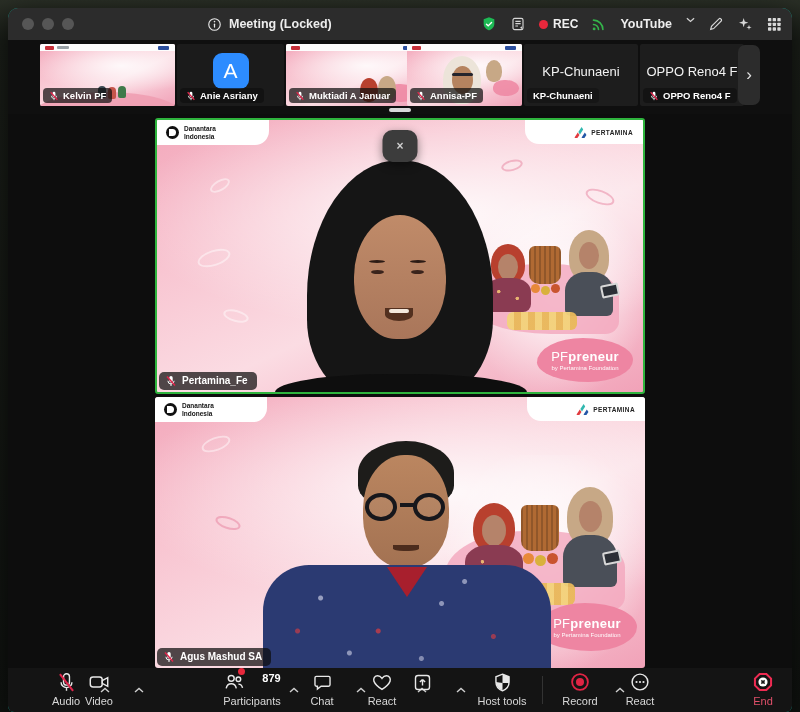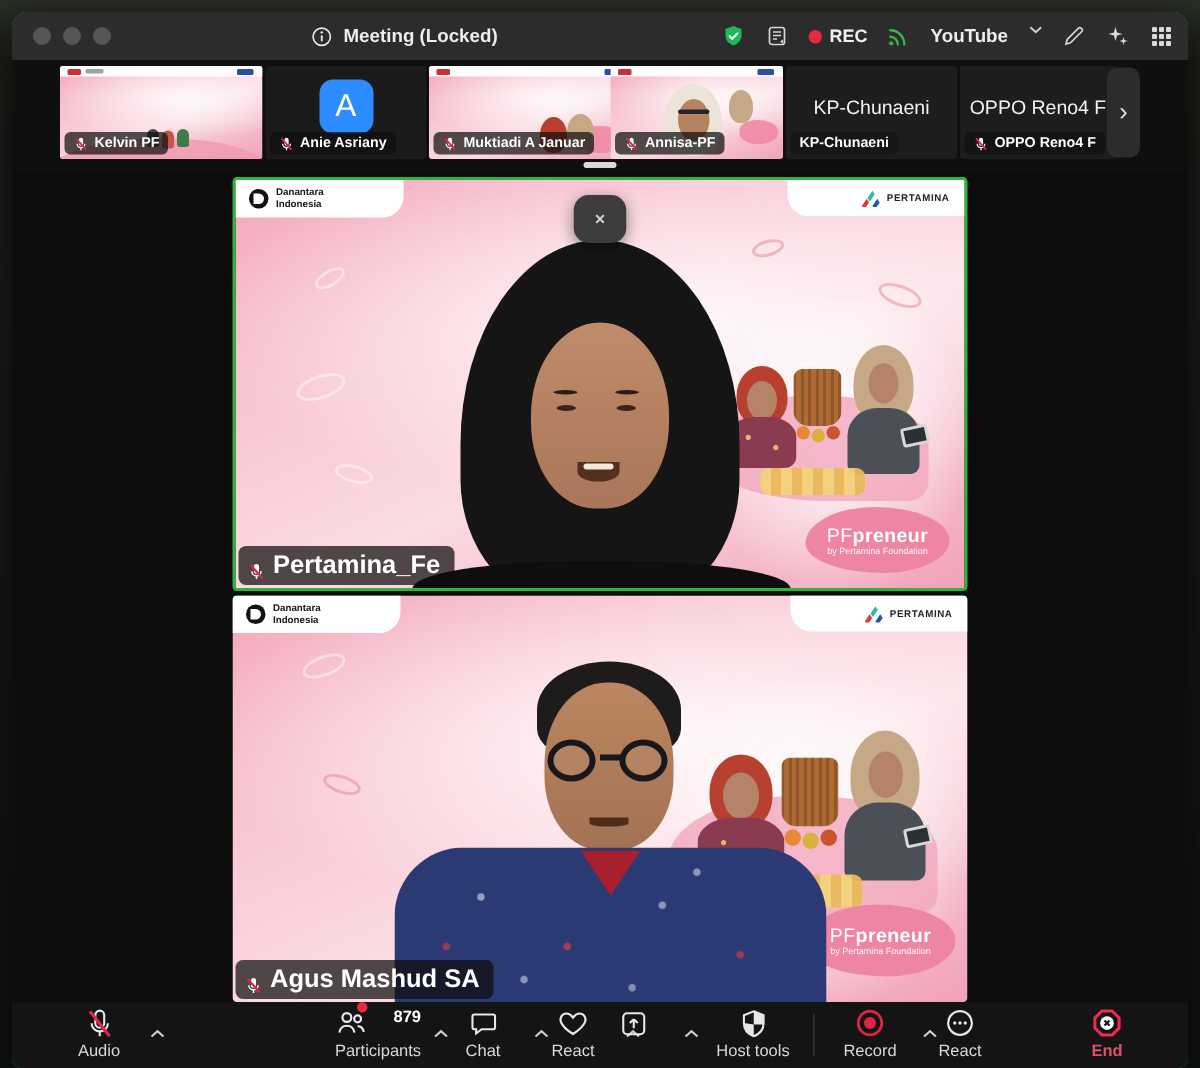--- a/index.html
+++ b/index.html
@@ -70,23 +70,23 @@
   .dan-mark { width:13px; height:13px; border-radius:50%; background:#111;
               position:relative; flex:0 0 auto; }
   .dan-mark:after { content:""; position:absolute; left:3px; top:3px; width:7px; height:7px;
                     background:#fff; border-radius:0 50% 50% 0; }
   .dan-text { font-size:6.5px; font-weight:800; color:#141414; line-height:1.1; }
   .pert-text { font-size:6.5px; font-weight:800; color:#232323; letter-spacing:.4px; }
 
   .orn { position:absolute; border:2px solid rgba(255,255,255,.45); border-radius:50%; }
   .ornp { border-color:rgba(228,120,150,.45); }
 
-  .name-pill { position:absolute; left:2px; bottom:2px; display:flex; align-items:flex-end; gap:5px;
+  .name-pill { position:absolute; left:2px; bottom:2px; display:flex; align-items:flex-start; gap:5px;
                background:rgba(12,12,12,.72); border-radius:5px; padding:3px 9px 3px 6px;
-               color:#fff; font-size:17px; font-weight:600; z-index:6; }
+               color:#fff; font-size:10px; font-weight:600; z-index:6; }
 
   .toast { position:absolute; top:10px; left:50%; transform:translateX(-50%);
            background:#3c3c3c; border-radius:10px; padding:9px 14px; display:flex; align-items:center;
            gap:16px; color:#f2f2f2; font-size:11px; font-weight:600; z-index:9;
            box-shadow:0 3px 10px rgba(0,0,0,.45); white-space:nowrap; }
   .toast .x { color:#cfcfcf; font-size:12px; cursor:pointer; }
 
   
   .hijab { position:absolute; left:150px; top:40px; width:186px; height:244px; background:#151515;
            border-radius:52% 52% 40% 40%/58% 58% 36% 36%; z-index:3; }
@@ -474,20 +474,32 @@
             <path d="M5.8 11.6a6.2 6.2 0 0 0 12.4 0M12 18v3.5" fill="none" stroke="#e8e8e8" stroke-width="1.6"></path>
             <path d="M4.5 2.5l15 19" stroke="#e0254b" stroke-width="2.4"></path>
           </svg>
         <span class="caret" style="left:44px;"><svg width="10" height="6" viewBox="0 0 10 6">
               <path d="M1 5l4-3.6L9 5" fill="none" stroke="#cfcfcf" stroke-width="1.4"></path>
             </svg></span>
       </div>
       <span class="lbl">Audio</span>
     </div>
 
+    <div class="tbtn" style="left:53px;">
+      <div class="iconrow">
+        <svg width="22" height="22" viewBox="0 0 24 24" fill="none" stroke="#e8e8e8" stroke-width="1.6">
+            <rect x="2.5" y="6.5" width="13" height="11" rx="3"></rect>
+            <path d="M15.5 10.5l6-3.2v9.4l-6-3.2z"></path>
+          </svg>
+        <span class="caret" style="left:46px;"><svg width="10" height="6" viewBox="0 0 10 6">
+              <path d="M1 5l4-3.6L9 5" fill="none" stroke="#cfcfcf" stroke-width="1.4"></path>
+            </svg></span>
+      </div>
+      <span class="lbl">Video</span>
+    </div>
 
     <div class="tbtn" style="left:199px; width:90px;">
       <div class="iconrow">
         <svg width="22" height="22" viewBox="0 0 24 24" fill="none" stroke="#e8e8e8" stroke-width="1.6">
             <circle cx="9" cy="8" r="3.2"></circle>
             <path d="M3.5 19c.6-3.4 2.8-5 5.5-5s4.9 1.6 5.5 5"></path>
             <circle cx="16.8" cy="9" r="2.5"></circle>
             <path d="M16.8 14.3c2.3 0 3.9 1.5 4.5 4.2"></path>
           </svg>
         <span class="pdot"></span>
@@ -567,21 +579,21 @@
         <svg width="22" height="22" viewBox="0 0 24 24">
             <circle cx="12" cy="12" r="8.6" fill="none" stroke="#e8e8e8" stroke-width="1.6"></circle>
             <circle cx="8.2" cy="12" r="1.2" fill="#e8e8e8"></circle>
             <circle cx="12" cy="12" r="1.2" fill="#e8e8e8"></circle>
             <circle cx="15.8" cy="12" r="1.2" fill="#e8e8e8"></circle>
           </svg>
       </div>
       <span class="lbl">React</span>
     </div>
 
-    <div class="tbtn" style="left:692px;font-weight:bold;">
+    <div class="tbtn" style="left:717px;">
       <div class="iconrow">
         <svg width="22" height="22" viewBox="0 0 24 24">
             <path d="M8.3 3.2h7.4l5.1 5.1v7.4l-5.1 5.1H8.3l-5.1-5.1V8.3z" fill="none" stroke="#ee2b52" stroke-width="2.2"></path>
             <circle cx="12" cy="12" r="5" fill="#fff"></circle>
             <path d="M10.2 10.2l3.6 3.6m0-3.6l-3.6 3.6" stroke="#161616" stroke-width="1.7"></path>
           </svg>
       </div>
       <span class="lbl end-lbl">End</span>
     </div>
   </div>

